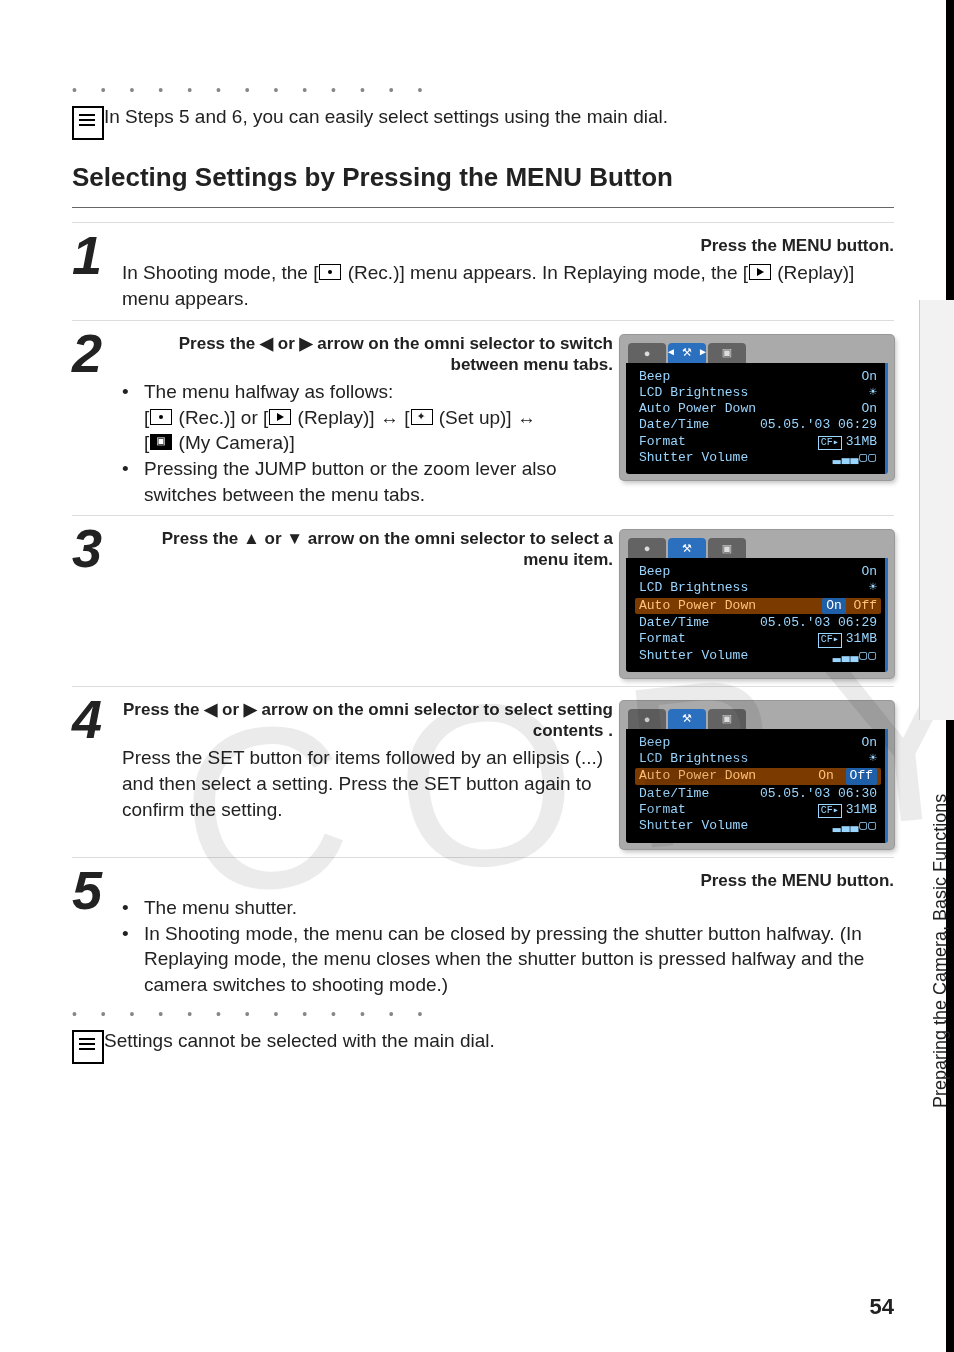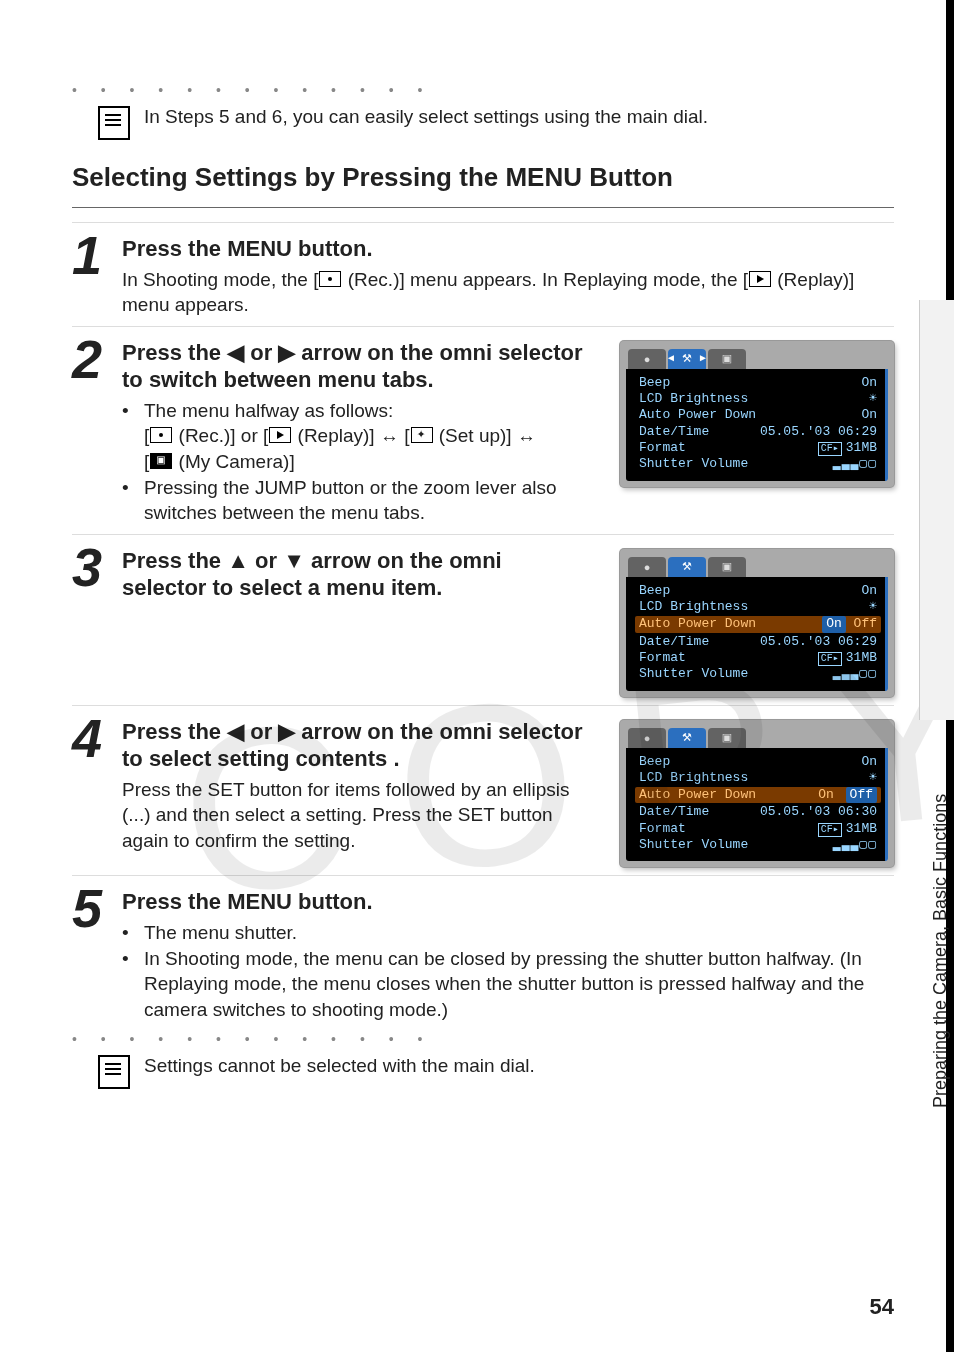--- a/index.html
+++ b/index.html
@@ -23,23 +23,21 @@
     color: #888;
     font-size: 14px;
     margin-bottom: 6px;
     width: 360px;
     white-space: nowrap;
     overflow: hidden;
   }
   .note-row {
     display: flex;
     align-items: flex-start;
-    gap: 14px;
     margin-bottom: 22px;
-    margin-left: 26px;
   }
   .note-icon {
     width: 28px;
     height: 30px;
     border: 2px solid #000;
     position: relative;
     flex-shrink: 0;
     margin-top: 2px;
   }
   .note-icon::before {
@@ -80,24 +78,25 @@
     flex-shrink: 0;
     font-style: italic;
     text-align: left;
     color: #222;
     margin-top: -4px;
   }
   .step-body {
     flex: 1;
   }
   .step-head {
-    font-size: 22px;
+    font-size: 17px;
     font-weight: 600;
     line-height: 1.25;
     margin-bottom: 4px;
+    text-align: right;
   }
   .step-text {
     font-size: 19px;
     line-height: 1.35;
   }
   .step-text .bullet {
     display: flex;
     gap: 8px;
   }
   .step-text .bullet .dot {
@@ -141,21 +140,21 @@
   }
   .inline-icon.user::after {
     content: "▣";
     position: absolute;
     font-size: 10px;
     top: -1px; left: 5px;
     color: #fff;
   }
   .with-screenshot {
     display: flex;
-    gap: 29px;
+    gap: 7px;
     align-items: flex-start;
   }
   .with-screenshot .txt { flex: 1; }
   .lcd {
     width: 262px;
     background: #aaa;
     border-radius: 4px;
     padding: 6px;
     flex-shrink: 0;
     margin-top: 2px;

